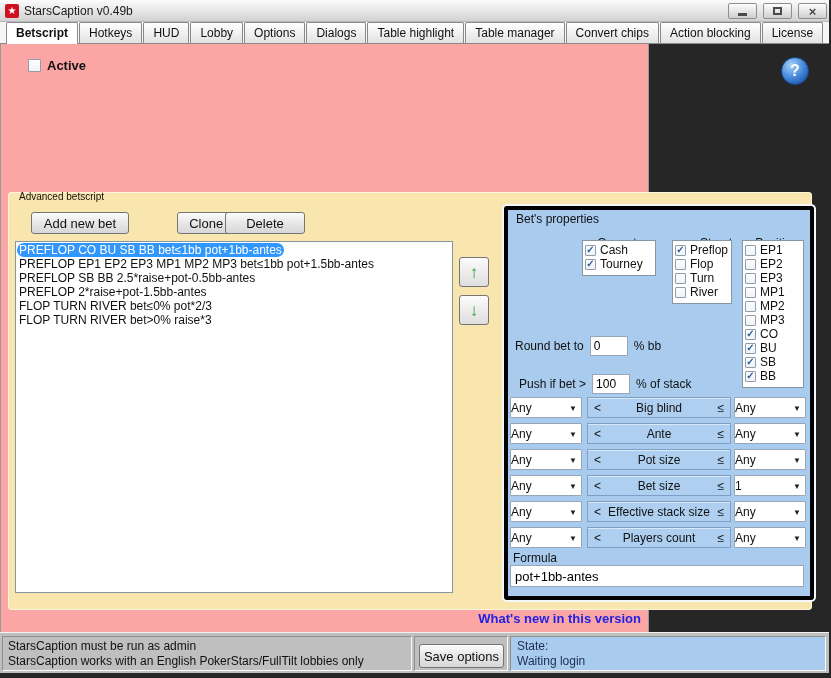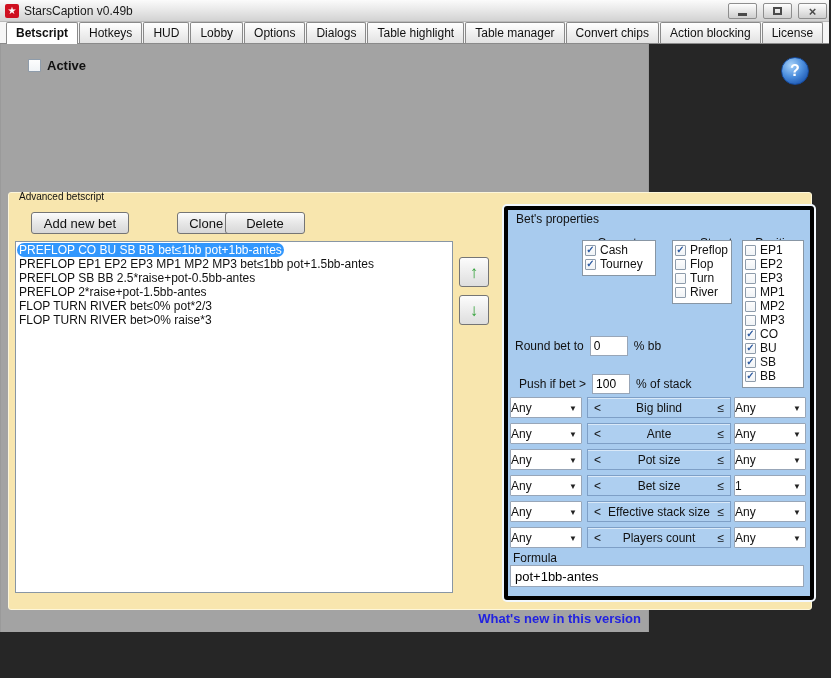--- a/index.html
+++ b/index.html
@@ -21,21 +21,21 @@
   .glyph-close { font-size:13px; font-weight:bold; color:#4a4a4a; line-height:13px; }
 
   
   .tabrow { position:absolute; left:0; top:22px; width:829px; height:22px; background:#f6f6f6;
     border-bottom:1px solid #8a8a8a; display:flex; align-items:flex-end; padding-left:6px; }
   .tab { font-size:12px; color:#111; padding:3px 9px 3px; background:linear-gradient(#ffffff,#e2e2e2);
     border:1px solid #8a8a8a; border-bottom:none; border-radius:2px 2px 0 0; margin-right:1px; height:21px; }
   .tab.active { background:#ffffff; font-weight:bold; height:22px; margin-bottom:-1px; }
 
   
-  .main { position:absolute; left:0; top:44px; width:649px; height:588px; background:#a3a3a3;
+  .main { position:absolute; left:0; top:44px; width:649px; height:588px; background:#fca5a5;
     box-shadow:inset 1px 0 0 #9a9a9a, inset -1px 0 0 #9a9a9a; }
 
   .cb { width:13px; height:13px; background:linear-gradient(#fdfdfd,#f0f3f6); border:1px solid #8e9cab;
     border-radius:1px; display:inline-flex; align-items:center; justify-content:center; flex:0 0 13px; }
   .cb .check { display:none; color:#2c5aa0; font-size:11px; font-weight:bold; line-height:11px; margin-top:-1px; }
   .cb.checked .check { display:block; }
 
   .active-row { position:absolute; left:28px; top:14px; display:flex; align-items:center; gap:6px; }
   .active-row .lbl { font-size:13px; font-weight:bold; color:#111; }
 
@@ -383,14 +383,27 @@
           </div>
       </div>
 
       <div class="formula-label">Formula</div>
       <input class="formula-input" value="pot+1bb-antes" style="">
     </div>
 
     <a class="whats-new" href="#">What's new in this version</a>
   </div>
 
+  <div class="statusbar">
+    <div class="sb-panel sb-left">
+      <div>StarsCaption must be run as admin</div>
+      <div>StarsCaption works with an English PokerStars/FullTilt lobbies only</div>
+    </div>
+    <div class="sb-panel sb-mid">
+      <button class="btn btn-save">Save options</button>
+    </div>
+    <div class="sb-panel sb-state">
+      <div>State:</div>
+      <div>Waiting login</div>
+    </div>
+  </div>
 
 </div>
 
 </body></html>

